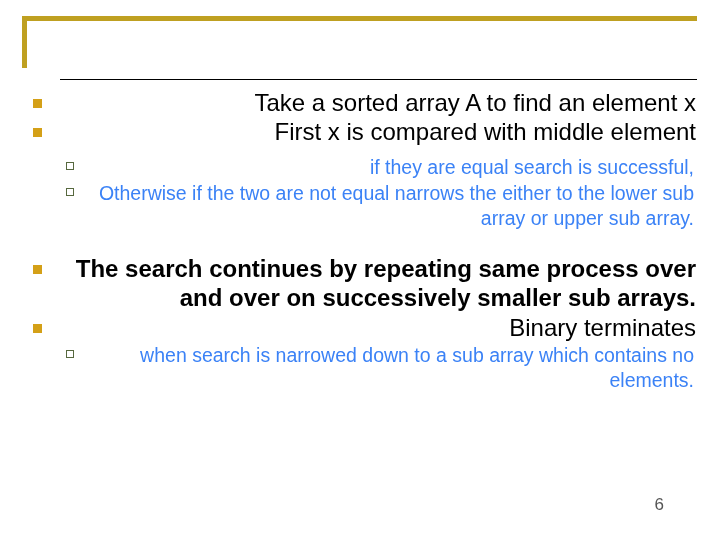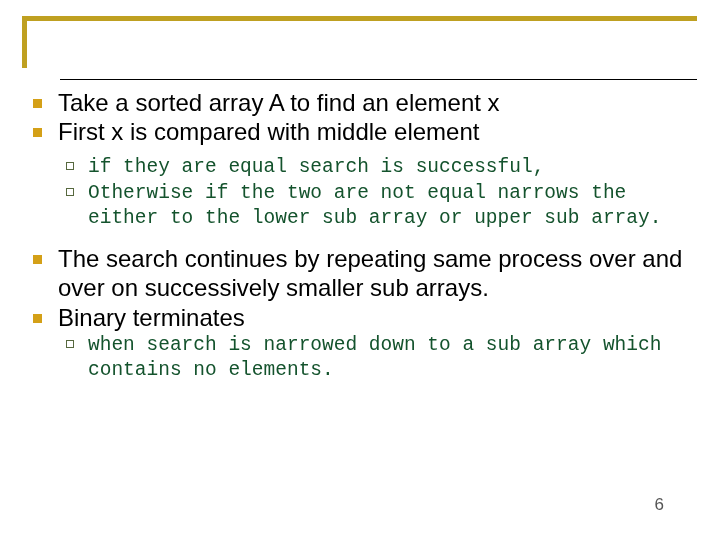--- a/index.html
+++ b/index.html
@@ -58,20 +58,21 @@
     height: 1px;
     background: #000000;
   }
 
   
   .body {
     position: absolute;
     left: 0px;
     top: 88px;
     width: 720px;
+    text-align: right;
   }
 
   .bullet-l1 {
     position: relative;
     padding-left: 58px;
     margin: 0 0 0 0;
     font-size: 24px;
     line-height: 29px;
     color: #000000;
     padding-right: 24px;
@@ -84,37 +85,36 @@
     height: 9px;
     background: #D4A017;
   }
 
   .bullet-l2 {
     position: relative;
     padding-left: 88px;
     margin: 0;
     font-size: 19.5px;
     line-height: 25px;
-    color: #14532d;
+    color: #3b82f6;
     padding-right: 26px;
-    font-family: Liberation Mono, monospace;
   }
   .bullet-l2 .marker {
     position: absolute;
     left: 66px;
     top: 7px;
     width: 8px;
     height: 8px;
     border: 1.5px solid #57683F;
     background: transparent;
     box-sizing: border-box;
   }
 
   .gap-before-l2 { margin-top: 9px; }
-  .gap-before-l1 { margin-top: 13px; }
+  .gap-before-l1 { margin-top: 23px; font-weight: bold; }
   .gap-tight     { margin-top: 1px; }
 
   
   .slide-number {
     position: absolute;
     right: 56px;
     bottom: 25px;
     font-size: 17px;
     color: #555555;
   }

